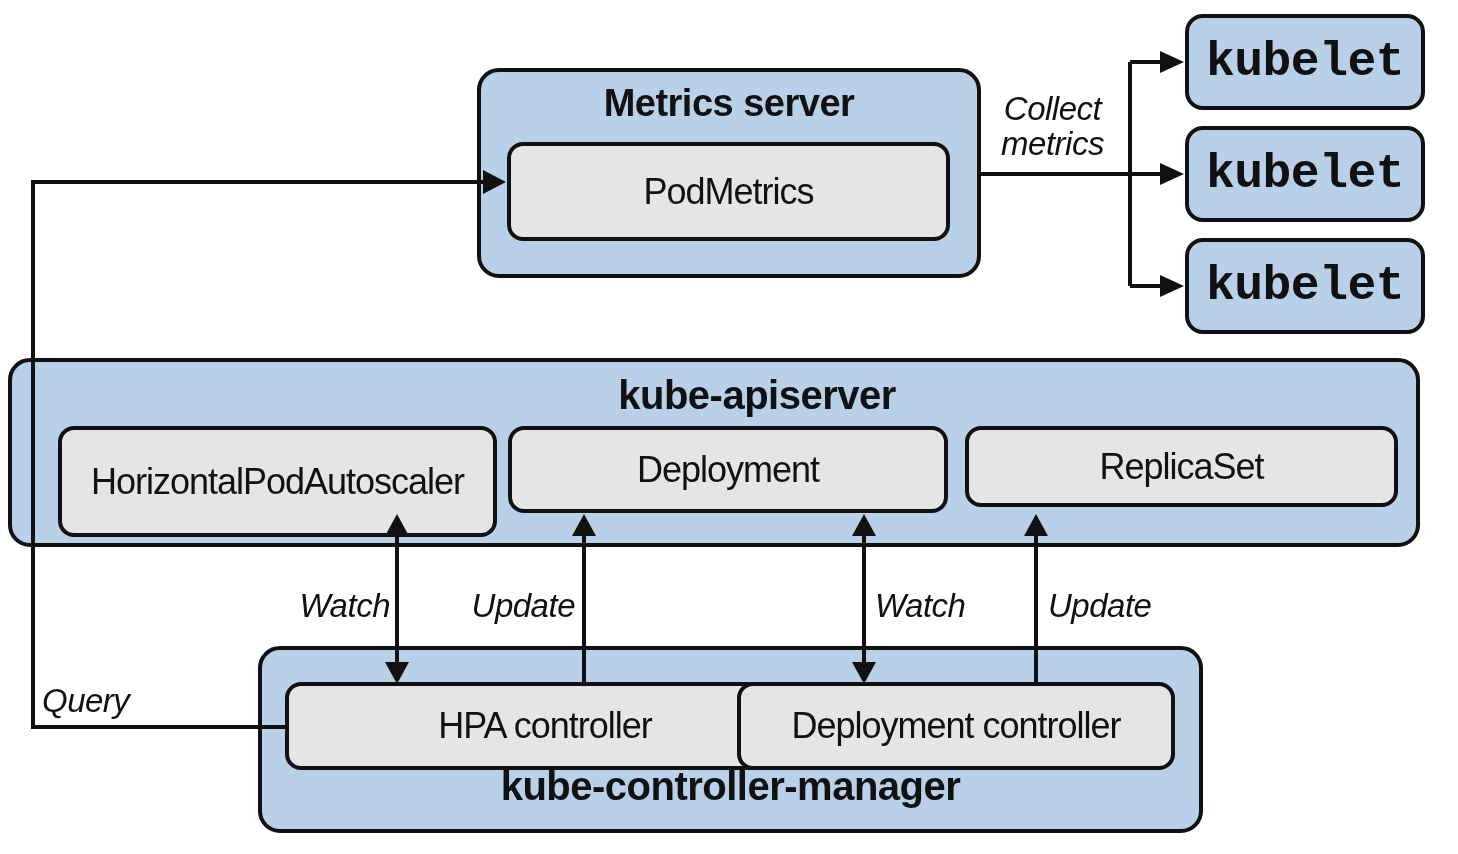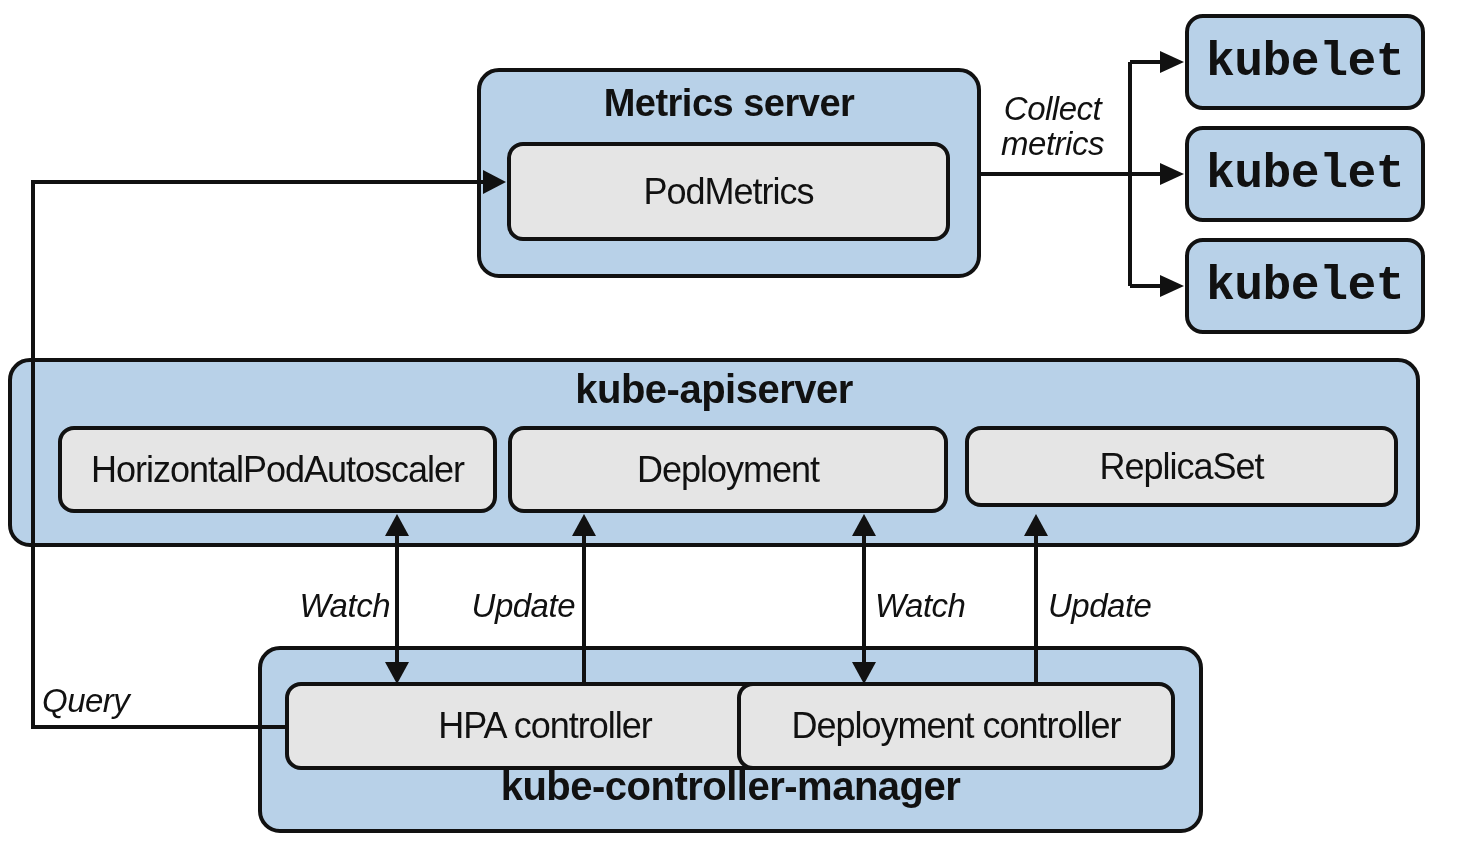--- a/index.html
+++ b/index.html
@@ -68,22 +68,22 @@
     <span class="kubelet-label">kubelet</span>
   </div>
   <div class="bluebox" style="left:1185px;top:126px;width:240px;height:96px;border-radius:18px;display:flex;align-items:center;justify-content:center;">
     <span class="kubelet-label">kubelet</span>
   </div>
   <div class="bluebox" style="left:1185px;top:238px;width:240px;height:96px;border-radius:18px;display:flex;align-items:center;justify-content:center;">
     <span class="kubelet-label">kubelet</span>
   </div>
 
   <div class="bluebox" style="left:8px;top:358px;width:1412px;height:189px;">
-    <div class="box-title" style="top:6px;">kube-apiserver</div>
-    <div class="whitebox" style="left:46px;top:64px;width:439px;height:87px;">
+    <div class="box-title" style="top:12px;padding-left:43px;">kube-apiserver</div>
+    <div class="whitebox" style="left:46px;top:64px;width:439px;height:111px;">
       <span class="resource-label">HorizontalPodAutoscaler</span>
     </div>
     <div class="whitebox" style="left:496px;top:64px;width:440px;height:87px;">
       <span class="resource-label">Deployment</span>
     </div>
     <div class="whitebox" style="left:953px;top:64px;width:433px;height:81px;">
       <span class="resource-label">ReplicaSet</span>
     </div>
   </div>
 

